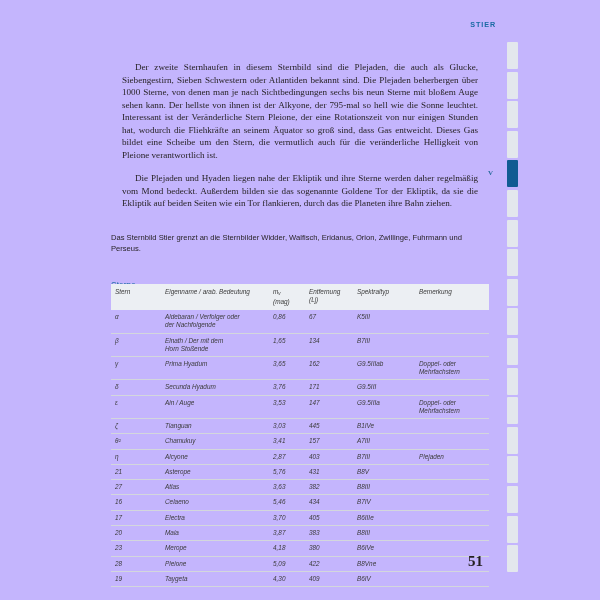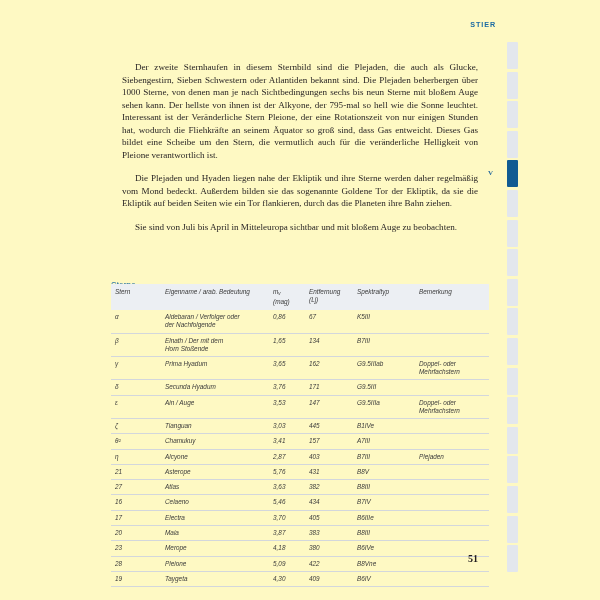--- a/index.html
+++ b/index.html
@@ -13,21 +13,21 @@
     position: relative;
     overflow: hidden;
     font-family: "Liberation Serif", serif;
     color: #231f20;
   }
 
   
   .page {
     position: absolute;
     inset: 0;
-    background: #fef9c3;
+    background: #c4b5fd;
   }
 
   
   .running-head {
     position: absolute;
     top: 20px;
     right: 104px;
     font-family: "Liberation Sans", sans-serif;
     font-size: 7.2px;
     font-weight: bold;
@@ -149,21 +149,21 @@
 
   .sub { font-size: 4.6px; vertical-align: -1px; font-style: italic; }
 
   
   .folio {
     position: absolute;
     left: 468px;
     top: 553px;
     font-family: "Liberation Serif", serif;
     font-weight: bold;
-    font-size: 10px;
+    font-size: 15px;
     color: #231f20;
   }
 </style>
 </head>
 <body>
 
 <div class="page">
 
   <div class="running-head">STIER</div>
 
@@ -185,23 +185,23 @@
       <div class="tab" style="top: 426.8px; height: 27px;"></div>
       <div class="tab" style="top: 456.4px; height: 27px;"></div>
       <div class="tab" style="top: 486px; height: 27px;"></div>
       <div class="tab" style="top: 515.6px; height: 27px;"></div>
       <div class="tab" style="top: 545.2px; height: 27px;"></div>
     </div>
 
   <div class="column">
     <p class="body first">Der zweite Sternhaufen in diesem Sternbild sind die Plejaden, die auch als Glucke, Siebengestirn, Sieben Schwestern oder Atlantiden bekannt sind. Die Plejaden beherbergen über 1000 Sterne, von denen man je nach Sichtbedingungen sechs bis neun Sterne mit bloßem Auge sehen kann. Der hellste von ihnen ist der Alkyone, der 795-mal so hell wie die Sonne leuchtet. Interessant ist der Veränderliche Stern Pleione, der eine Rotationszeit von nur einigen Stunden hat, wodurch die Fliehkräfte an seinem Äquator so groß sind, dass Gas entweicht. Dieses Gas bildet eine Scheibe um den Stern, die vermutlich auch für die veränderliche Helligkeit von Pleione verantwortlich ist.</p>
     <p class="body">Die Plejaden und Hyaden liegen nahe der Ekliptik und ihre Sterne werden daher regelmäßig vom Mond bedeckt. Außerdem bilden sie das sogenannte Goldene Tor der Ekliptik, da sie die Ekliptik auf beiden Seiten wie ein Tor flankieren, durch das die Planeten ihre Bahn ziehen.</p>
-    <p class="body">Sie sind von Juli bis April in Mitteleuropa sichtbar und mit bloßem Auge zu beobachten.</p>
   </div>
 
+  <p class="note">Das Sternbild Stier grenzt an die Sternbilder Widder, Walfisch, Eridanus, Orion, Zwillinge, Fuhrmann und Perseus.</p>
 
   <div class="section-heading">Sterne</div>
 
   <table class="star-table">
     <colgroup>
       <col class="col-stern">
         <col class="col-name">
         <col class="col-mag">
       <col class="col-dist">
         <col class="col-spec">

